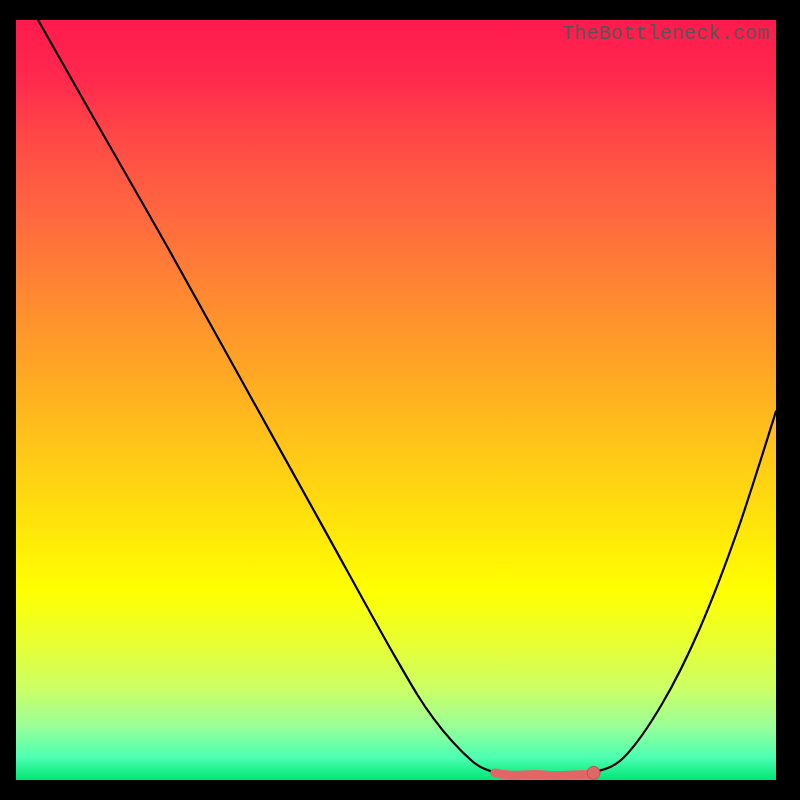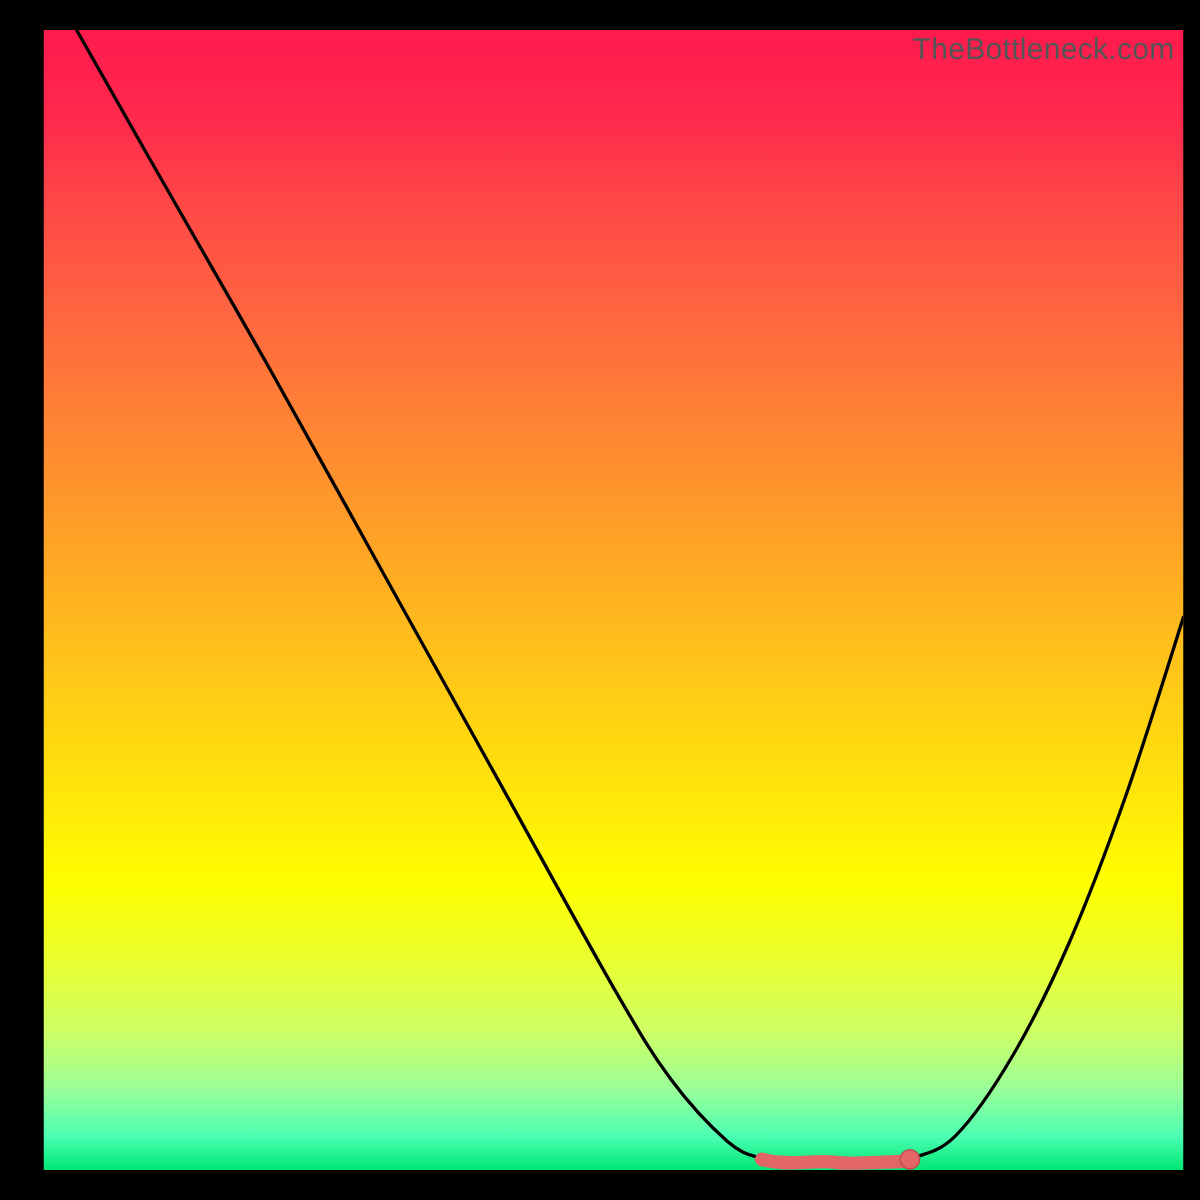--- a/index.html
+++ b/index.html
@@ -5,25 +5,26 @@
   html, body {
     margin: 0;
     padding: 0;
     width: 800px;
     height: 800px;
     background: #000;
     font-family: Arial, Helvetica, sans-serif;
   }
   .frame {
     position: absolute;
-    left: 29px;
+    left: 16px;
     top: 20px;
     width: 760px;
     height: 760px;
     background: #000;
+    font-family: Liberation Mono, monospace;
   }
   .plot-area {
     position: absolute;
     left: 0;
     top: 0;
     width: 760px;
     height: 760px;
     overflow: hidden;
   }
   .gradient {

